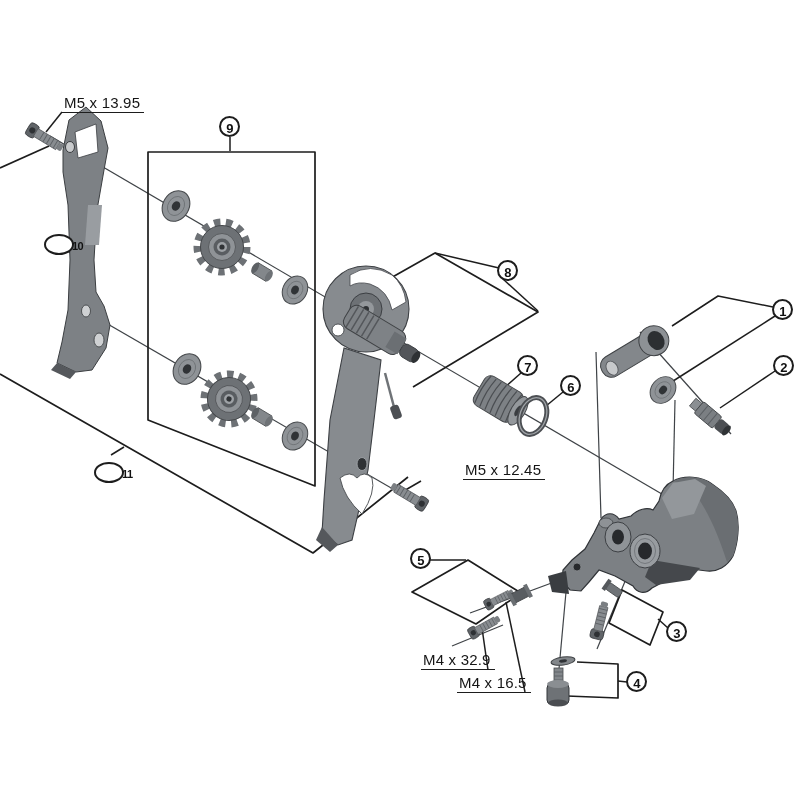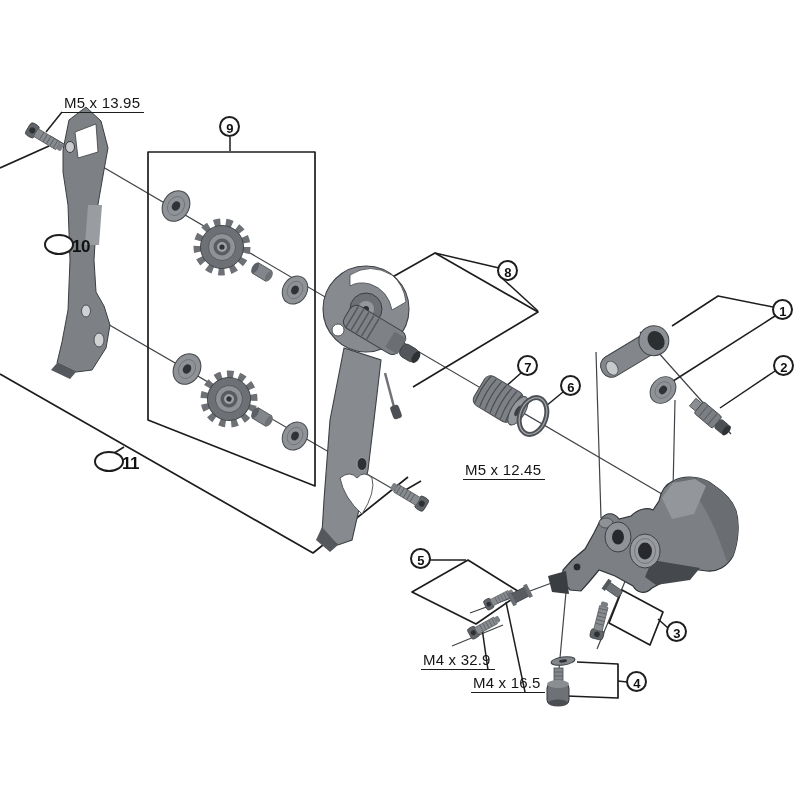--- a/index.html
+++ b/index.html
@@ -2,21 +2,21 @@
 <html><head>
 <meta charset="utf-8">
 <style>
   html,body{margin:0;padding:0;background:#ffffff;}
   #stage{position:relative;width:800px;height:800px;background:#ffffff;overflow:hidden;
          font-family:"Liberation Sans", sans-serif;}
   #artwork{position:absolute;left:0;top:0;}
   .callout{position:absolute;width:21px;height:21px;border:2px solid #1d1d1d;border-radius:50%;
            background:#ffffff;color:#111;font:bold 13px/21px "Liberation Sans",sans-serif;
            text-align:center;box-sizing:border-box;letter-spacing:-0.5px;}
-  .callout.two{font-size:17px;padding-left:26px;}
+  .callout.two{font-size:11px;padding-left:26px;}
   .dim-label{position:absolute;color:#151515;font:15px/17px "Liberation Sans",sans-serif;
              letter-spacing:.2px;border-bottom:1.6px solid #1d1d1d;padding:0 4px 1px 2px;
              white-space:nowrap;background:transparent;}
 </style>
 </head>
 <body>
 
 <div id="stage">
 
 <svg id="artwork" width="800" height="800" viewBox="0 0 800 800">
@@ -231,20 +231,20 @@
       <div class="callout" style="left: 772px; top: 299px;">1</div>
       <div class="callout" style="left: 773px; top: 355px;">2</div>
       <div class="callout" style="left: 666px; top: 621px;">3</div>
       <div class="callout" style="left: 626px; top: 671px;">4</div>
       <div class="callout" style="left: 410px; top: 548px;">5</div>
       <div class="callout" style="left: 560px; top: 375px;">6</div>
       <div class="callout" style="left: 517px; top: 355px;">7</div>
       <div class="callout" style="left: 497px; top: 260px;">8</div>
       <div class="callout" style="left: 219px; top: 116px;">9</div>
       <div class="callout two" style="left: 44px; top: 234px;">10</div>
-      <div class="callout two" style="left: 94px; top: 451px;">11</div>
+      <div class="callout two" style="left: 94px; top: 462px;">11</div>
       <div class="dim-label" style="left: 62px; top: 94px;">M5 x 13.95</div>
       <div class="dim-label" style="left: 421px; top: 461px; margin-left: 42px;">M5 x 12.45</div>
       <div class="dim-label" style="left: 421px; top: 651px;">M4 x 32.9</div>
-      <div class="dim-label" style="left: 471px; top: 674px;">M4 x 16.5</div>
+      <div class="dim-label" style="left: 457px; top: 674px;">M4 x 16.5</div>
     </div>
 
 </div>
 
 </body></html>

